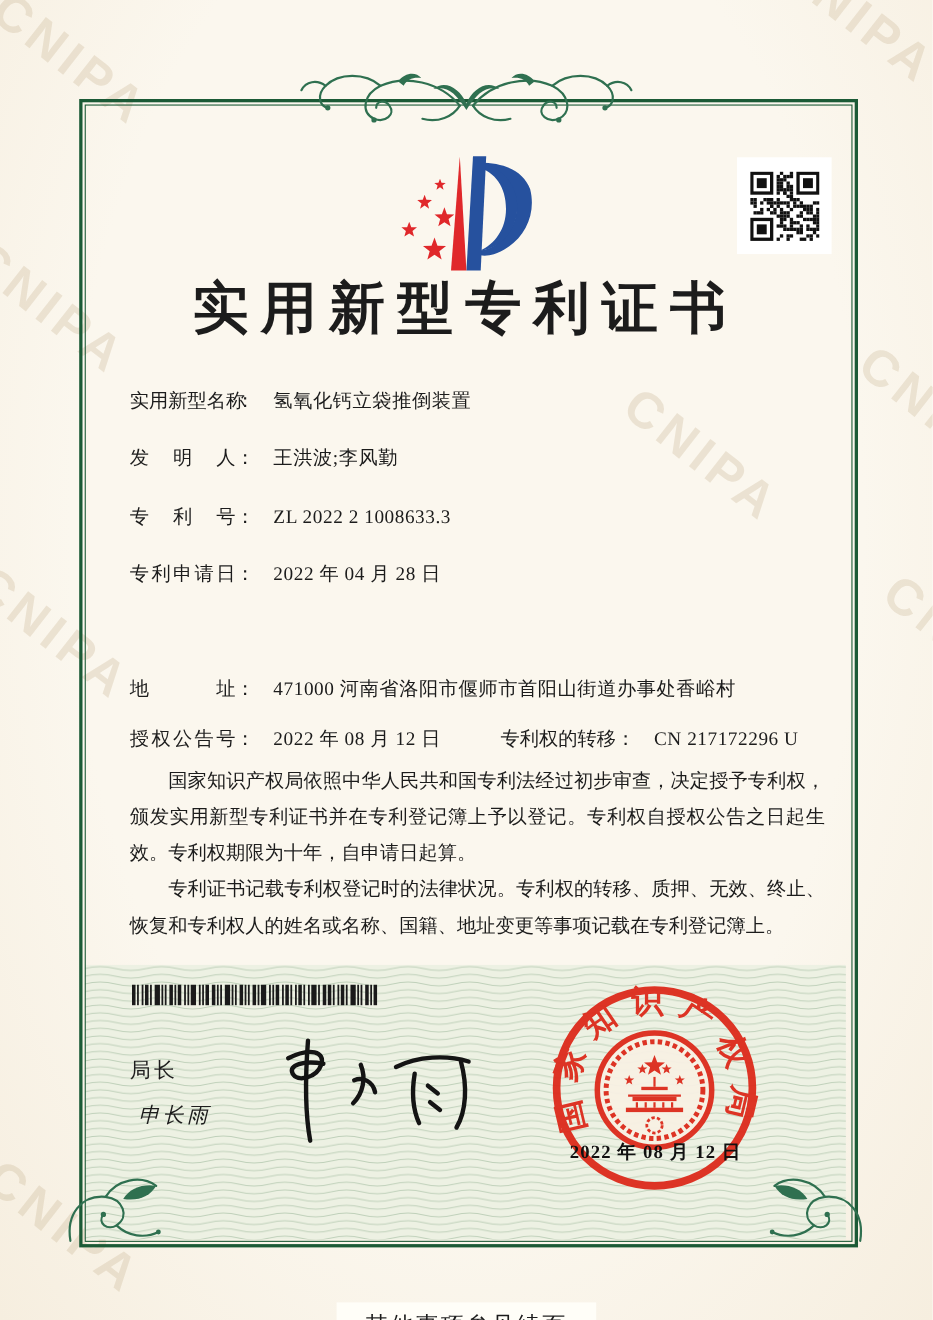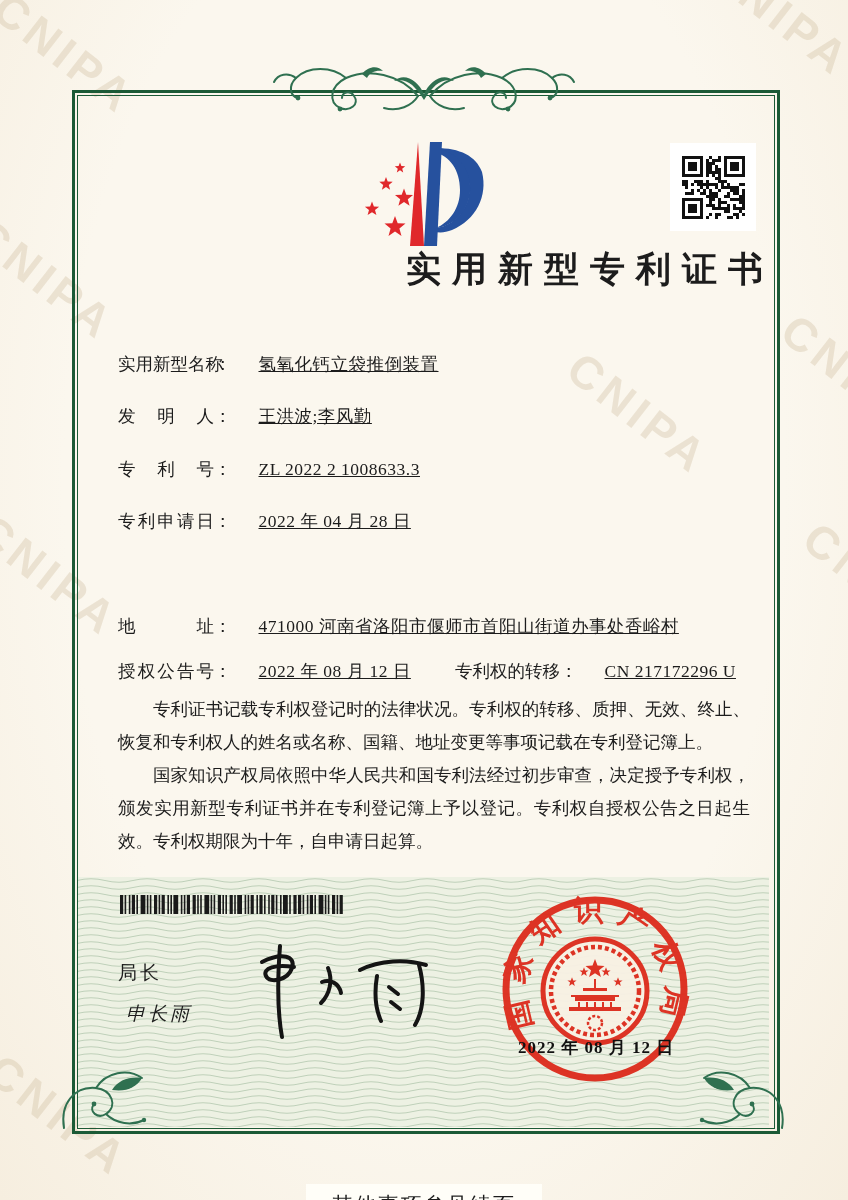--- a/index.html
+++ b/index.html
@@ -13,26 +13,26 @@
     font-weight:bold;font-size:46px;letter-spacing:5px;color:#c9b594;opacity:.30;
     transform:rotate(38deg);white-space:nowrap;pointer-events:none;
   }
   .frame{position:absolute;left:72px;top:90px;width:702px;height:1038px;border:3px solid #1b5a36;}
   .frame::after{content:"";position:absolute;inset:2px;border:1px solid #1b5a36;}
   .guilloche{position:absolute;left:77px;top:877px;width:692px;height:250px;}
   .ornament{position:absolute;}
   .cert-no{position:absolute;left:100px;top:140px;font-size:18px;letter-spacing:1px;}
   .logo{position:absolute;left:352px;top:134px;}
   .qr-box{position:absolute;left:670px;top:143px;width:86px;height:88px;background:#ffffff;display:flex;align-items:center;justify-content:center;}
-  .title{position:absolute;left:72px;top:246px;width:702px;text-align:right;
-    font-size:35px;font-weight:bold;letter-spacing:11px;}
+  .title{position:absolute;left:72px;top:246px;width:702px;text-align:center;
+    font-size:51px;font-weight:bold;letter-spacing:11px;}
   .frow{position:absolute;left:118px;width:645px;font-size:17.5px;white-space:nowrap;}
   .flabel{display:inline-block;width:96px;text-align:justify;text-align-last:justify;vertical-align:bottom;}
   .fcolon{display:inline-block;}
-  .fvalue{margin-left:27px;letter-spacing:.5px;text-decoration:underline;}
+  .fvalue{margin-left:17px;letter-spacing:.5px;}
   .pair2{position:absolute;left:337px;top:0;}
   .body-text{position:absolute;left:118px;top:693px;width:632px;font-size:17.5px;line-height:33px;text-align:justify;}
   .body-text p{margin:0;text-indent:2em;}
   .barcode{position:absolute;left:120px;top:895px;}
   .signoff-title{position:absolute;left:118px;top:960px;font-size:19px;letter-spacing:3px;}
   .signoff-name{position:absolute;left:126px;top:1001px;font-size:19px;letter-spacing:3px;font-style:italic;}
   .signature{position:absolute;left:228px;top:932px;}
   .seal{position:absolute;left:492px;top:886px;opacity:.95;}
   .seal-date{position:absolute;left:518px;top:1036px;width:200px;font-size:17px;letter-spacing:1px;color:#111;font-weight:bold;}
   .page-num{position:absolute;left:72px;top:1094px;width:702px;text-align:center;font-size:15px;letter-spacing:2px;color:#222;}
@@ -304,22 +304,22 @@
   <div class="frow" style="top:659px">
     <span>
       <span class="flabel">授权公告号</span><span class="fcolon">：</span><span class="fvalue">2022 年 08 月 12 日</span>
     </span>
     <span class="pair2">
       <span>专利权的转移</span><span>：</span><span class="fvalue">CN 217172296 U</span>
     </span>
   </div>
 
   <div class="body-text">
+    <p>国家知识产权局依照中华人民共和国专利法经过初步审查，决定授予专利权，颁发实用新型专利证书并在专利登记簿上予以登记。专利权自授权公告之日起生效。专利权期限为十年，自申请日起算。</p>
     <p>专利证书记载专利权登记时的法律状况。专利权的转移、质押、无效、终止、恢复和专利权人的姓名或名称、国籍、地址变更等事项记载在专利登记簿上。</p>
-    <p>国家知识产权局依照中华人民共和国专利法经过初步审查，决定授予专利权，颁发实用新型专利证书并在专利登记簿上予以登记。专利权自授权公告之日起生效。专利权期限为十年，自申请日起算。</p>
   </div>
 
   <svg class="barcode" width="226" height="19">
       <g id="barcode-bars" fill="#1a1a1a">
         <rect x="0" y="0" width="3.2" height="19"></rect>
         <rect x="4.6" y="0" width="1.6" height="19"></rect>
         <rect x="8.8" y="0" width="1.6" height="19"></rect>
         <rect x="11.8" y="0" width="3.2" height="19"></rect>
         <rect x="16.4" y="0" width="1.6" height="19"></rect>
         <rect x="20.599999999999998" y="0" width="4.800000000000001" height="19"></rect>

